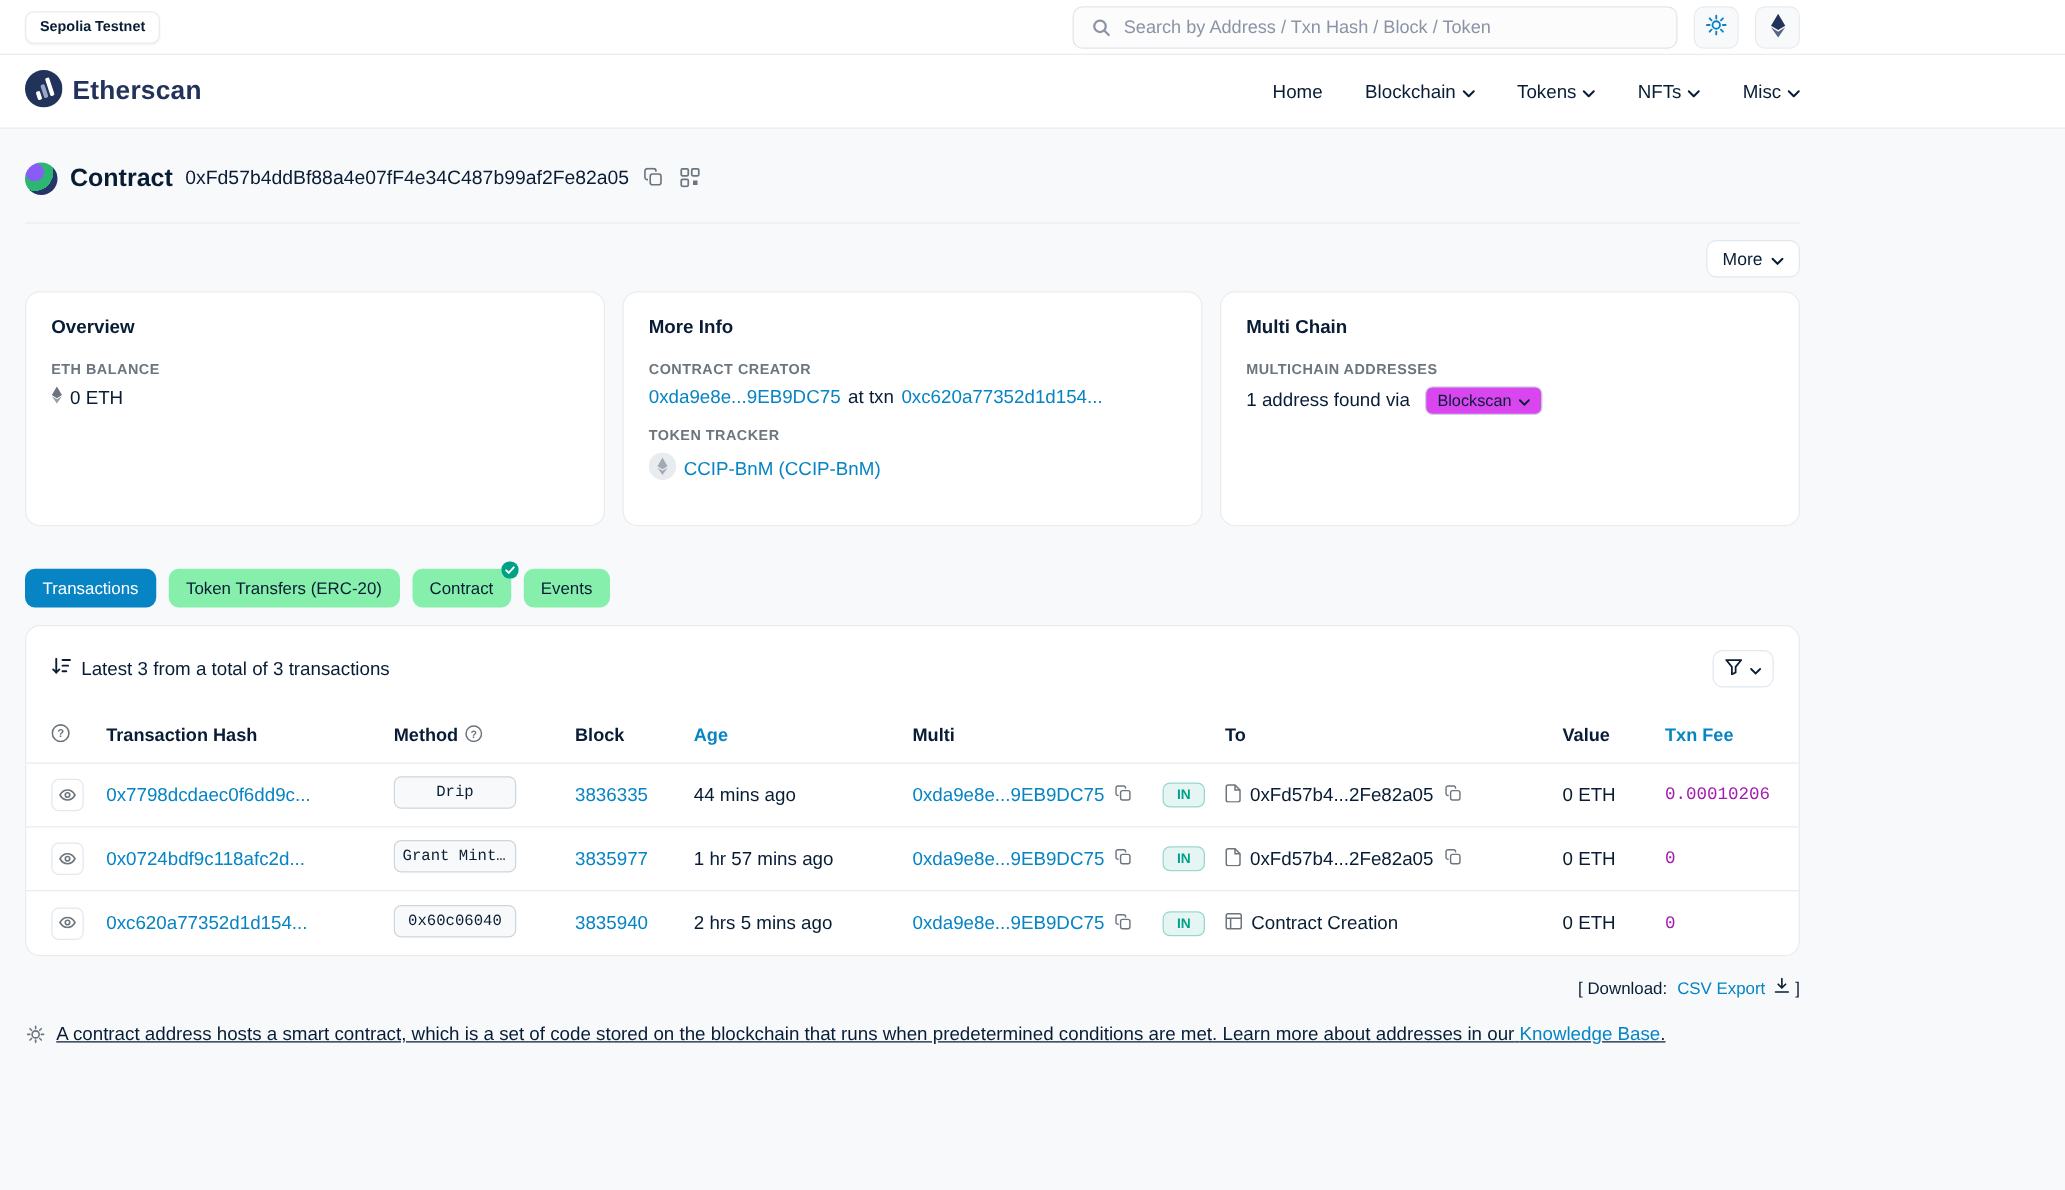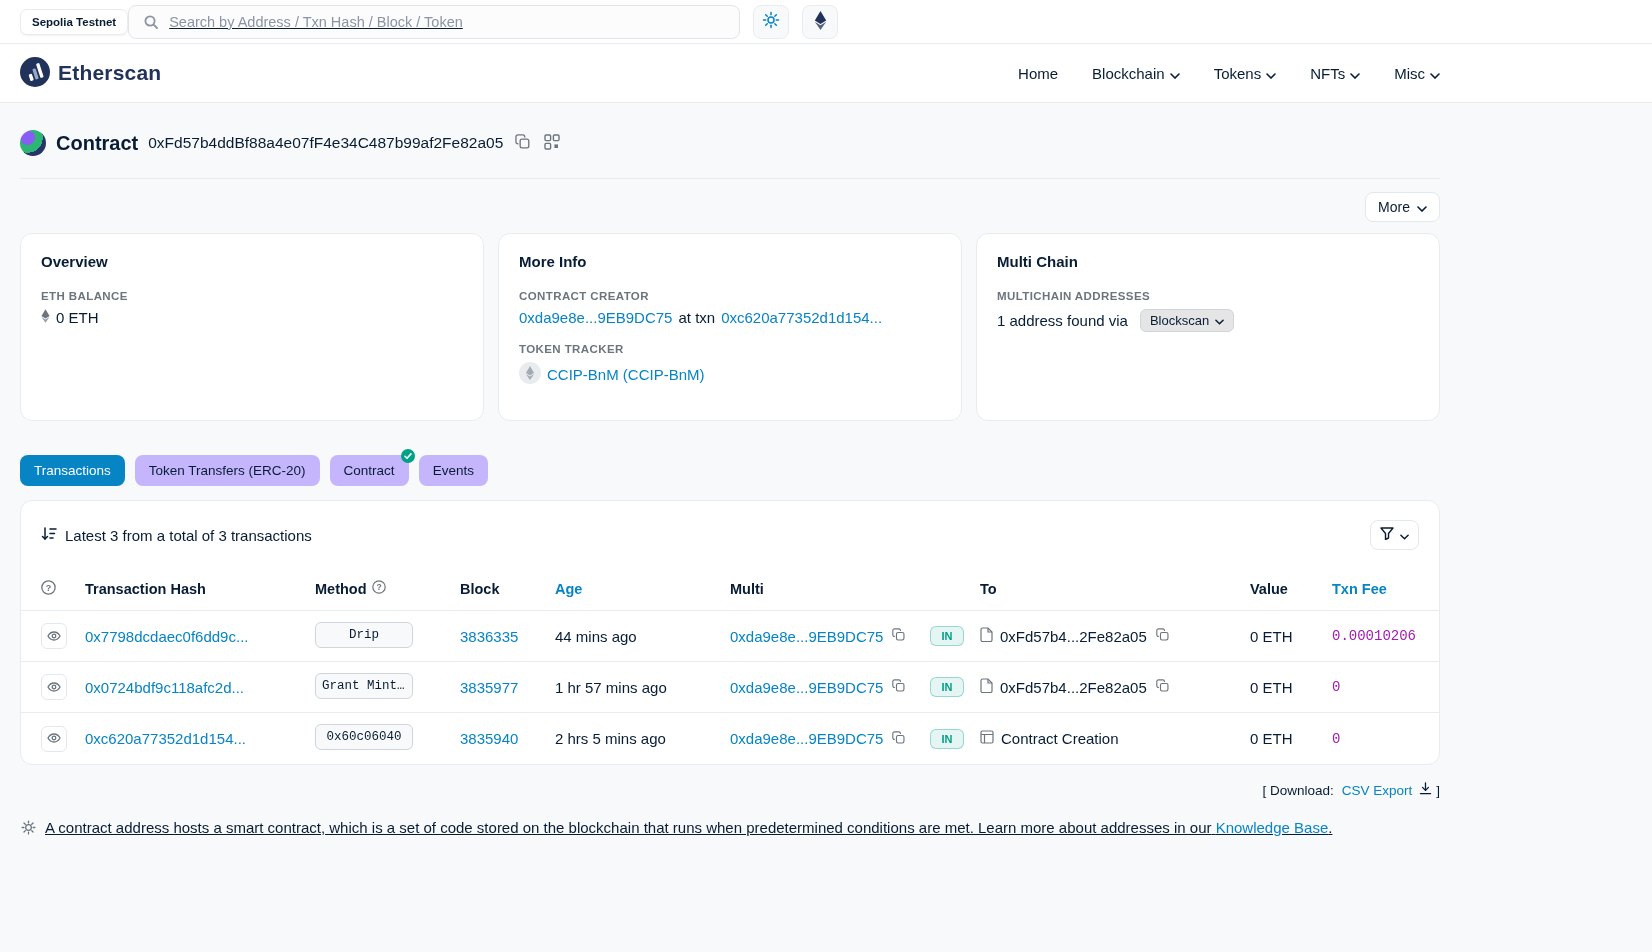--- a/index.html
+++ b/index.html
@@ -11,31 +11,31 @@
     font-size: 15px;
     overflow: hidden;
   }
   a { text-decoration: none; cursor: pointer; }
   button { font-family: inherit; cursor: pointer; background: none; border: none; color: inherit; }
 
   .container { width: 1420px; margin-left: 20px; }
 
   
   .topbar { background: #fff; height: 44px; display: flex; align-items: center; border-bottom: 1px solid #e9ecef; }
-  .topbar-inner { display: flex; align-items: center; justify-content: flex-start; }
+  .topbar-inner { display: flex; align-items: center; justify-content: space-between; }
   .network-badge {
     font-size: 11.5px; font-weight: 600; color: #081d35;
     background: #fff; border: 1px solid #e9ecef; border-radius: 7px;
     padding: 6px 11px; box-shadow: 0 1px 2px rgba(16,24,40,.06);
   }
   .topbar-right { display: flex; align-items: center; gap: 13px; }
   .searchbox {
     display: flex; align-items: center; gap: 8px;
-    width: 612px; height: 34px; background: #fcfcfd;
-    border: 1px solid #e1e5ea; border-radius: 8px; padding: 0 12px; text-decoration: underline;
+    width: 484px; height: 34px; background: #fcfcfd;
+    border: 1px solid #e1e5ea; border-radius: 8px; padding: 0 12px;
   }
   .searchbox input {
     flex: 1; border: none; outline: none; background: transparent;
     font-size: 14.5px; color: #081d35; font-family: inherit;
   }
   .searchbox input::placeholder { color: #8a94a6; }
   .icon-btn {
     width: 36px; height: 34px; border: 1px solid #e9ecef; border-radius: 8px;
     background: #f8f9fa; display: flex; align-items: center; justify-content: center;
   }
@@ -78,29 +78,29 @@
   .card h2 { font-size: 15px; font-weight: 700; margin-bottom: 20px; }
   .mini-label {
     font-size: 11.5px; font-weight: 600; color: #6c757d;
     letter-spacing: .4px; margin-bottom: 7px;
   }
   .card-line { display: flex; align-items: center; gap: 6px; font-size: 15px; }
   .card .spacer { height: 17px; }
   a.blue { color: #0784c3; }
   .select-btn {
     display: inline-flex; align-items: center; gap: 6px;
-    border: 1px solid #d0d5dd; border-radius: 6px; background: #e5e5e5;
+    border: 1px solid #d0d5dd; border-radius: 6px; background: #d946ef;
     font-size: 13px; color: #081d35; padding: 3px 9px; margin-left: 6px;
   }
 
   
   .tabs { display: flex; align-items: center; gap: 10px; margin-top: 34px; }
   .tab {
     position: relative; font-size: 13.5px; font-weight: 500;
-    background: #c4b5fd; color: #081d35; border-radius: 8px; padding: 8px 14px;
+    background: #86efac; color: #081d35; border-radius: 8px; padding: 8px 14px;
   }
   .tab.active { background: #0784c3; color: #fff; }
   .tab .verified-badge { position: absolute; top: -6px; right: -6px; line-height: 0; }
 
   
   .table-card { background: #fff; border: 1px solid #e9ecef; border-radius: 12px; margin-top: 14px; }
   .table-head { display: flex; align-items: center; justify-content: space-between; padding: 19px 20px 17px; }
   .table-summary { display: flex; align-items: center; gap: 8px; font-size: 15px; color: #081d35; }
   .filter-btn {
     display: flex; align-items: center; gap: 6px;

